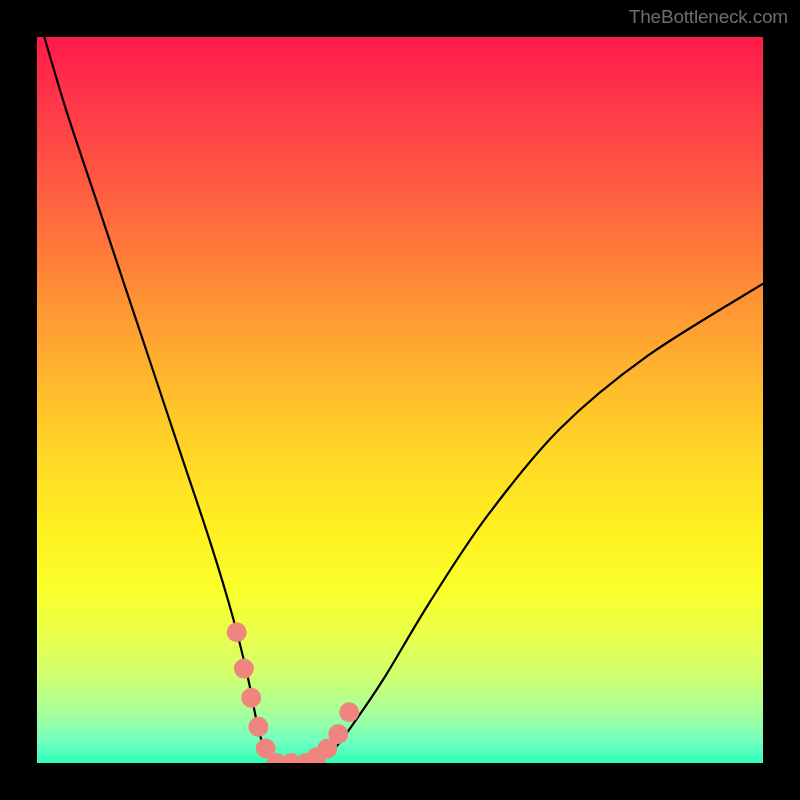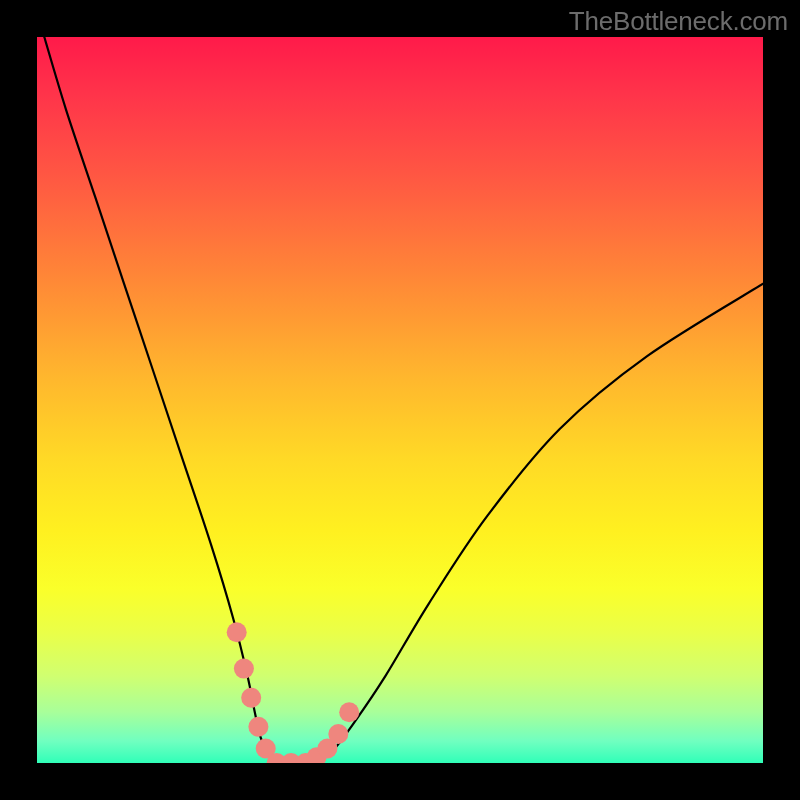--- a/index.html
+++ b/index.html
@@ -42,21 +42,21 @@
   svg.curve {
     position: absolute;
     left: 0; top: 0;
     width: 726px; height: 726px;
   }
   .watermark {
     position: absolute;
     top: 6px;
     right: 12px;
     color: #6c6c6c;
-    font-size: 26px;
+    font-size: 19px;
     font-weight: 400;
     letter-spacing: -0.2px;
   }
 </style>
 </head>
 <body>
 
 <div class="frame">
   <div class="watermark">TheBottleneck.com</div>
   <div class="plot">

